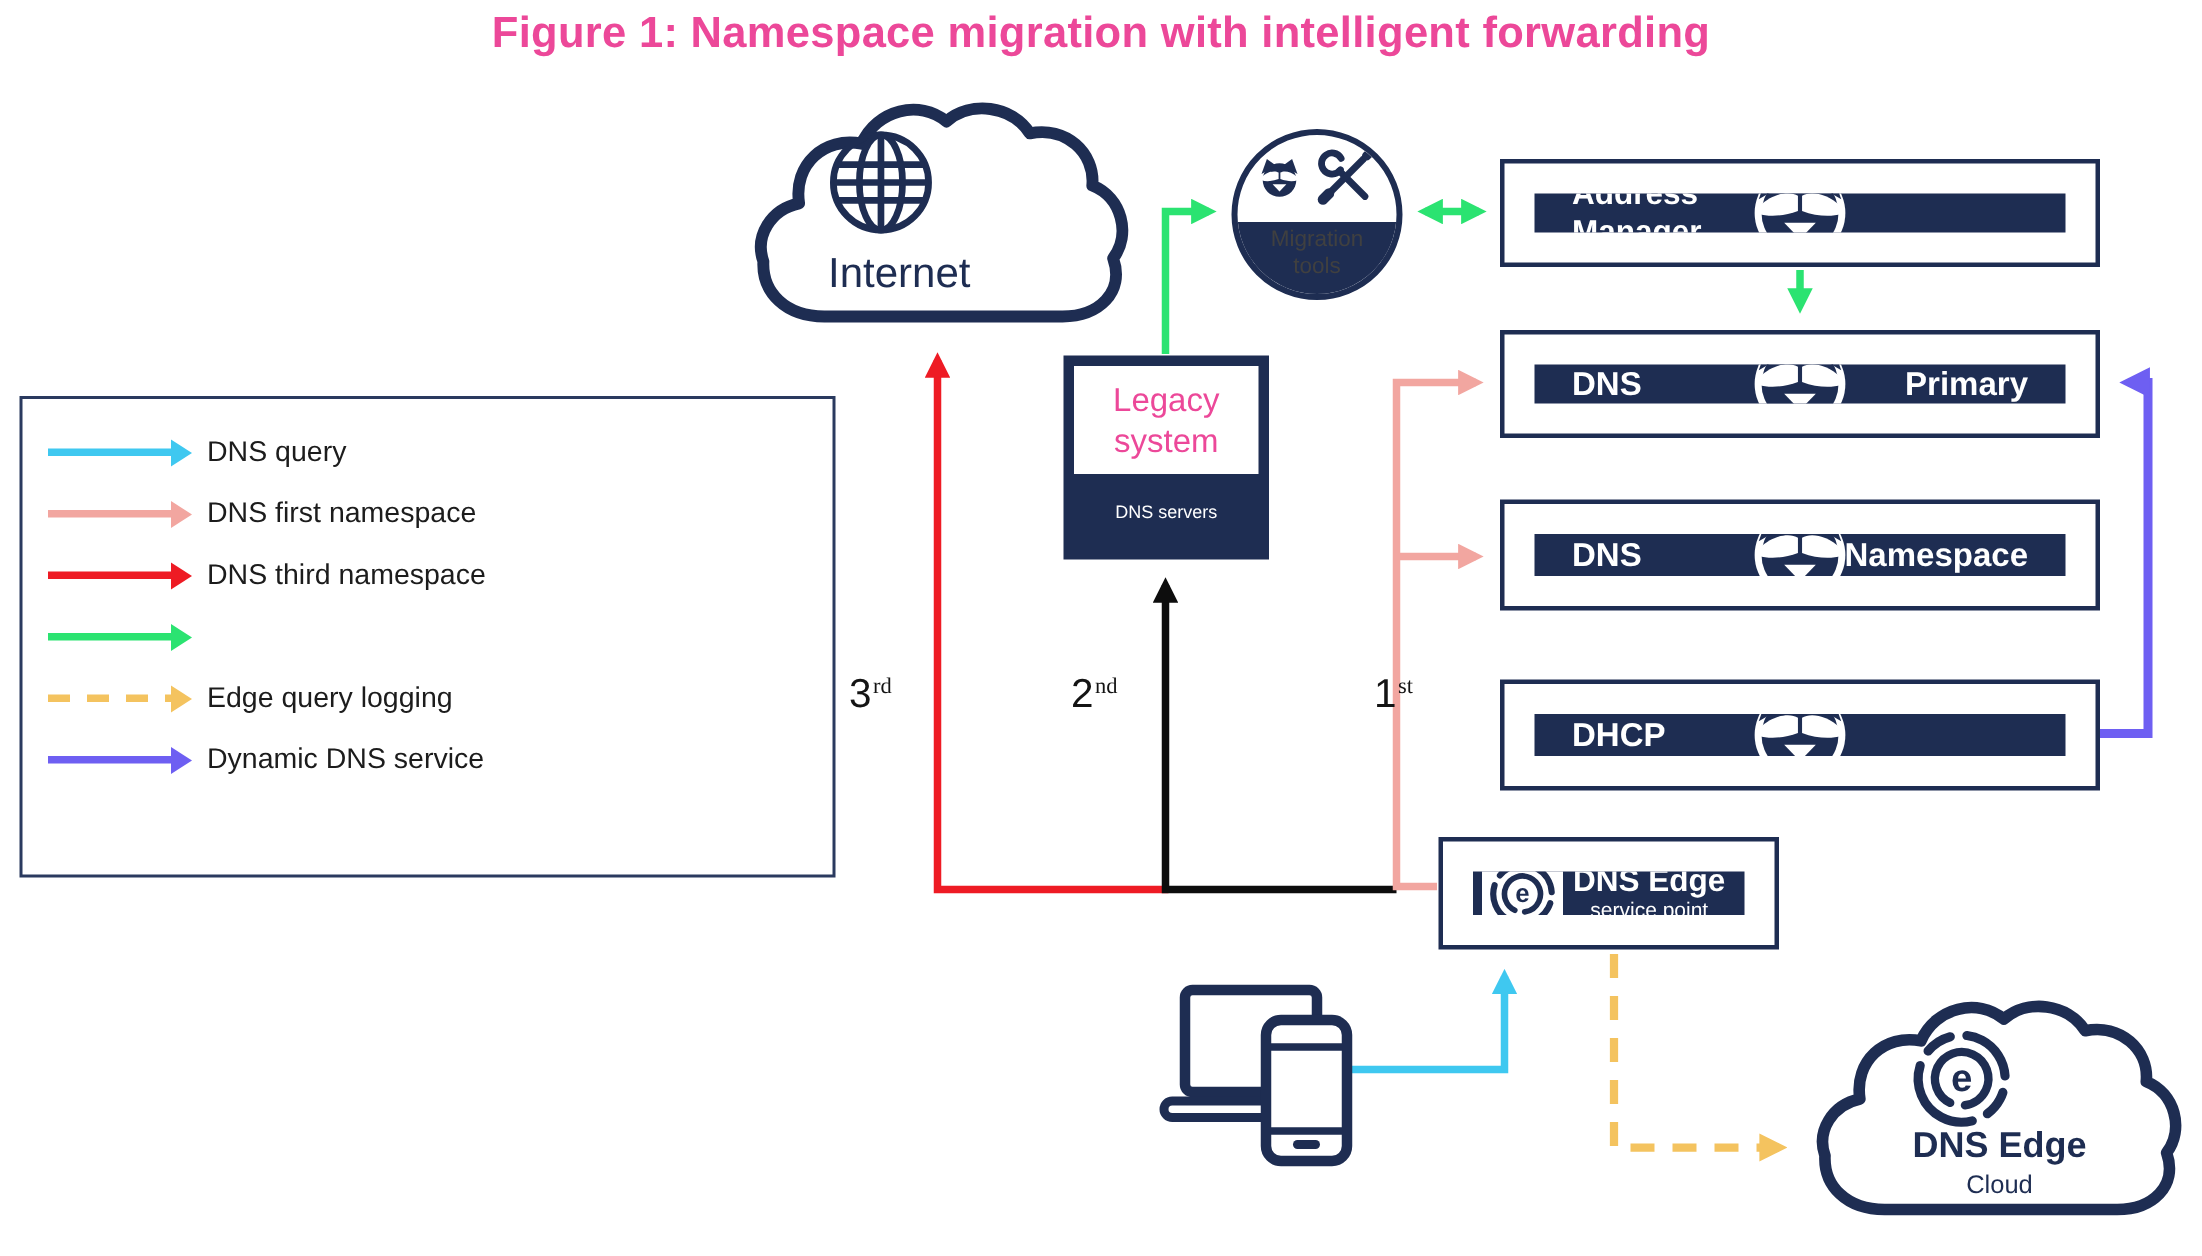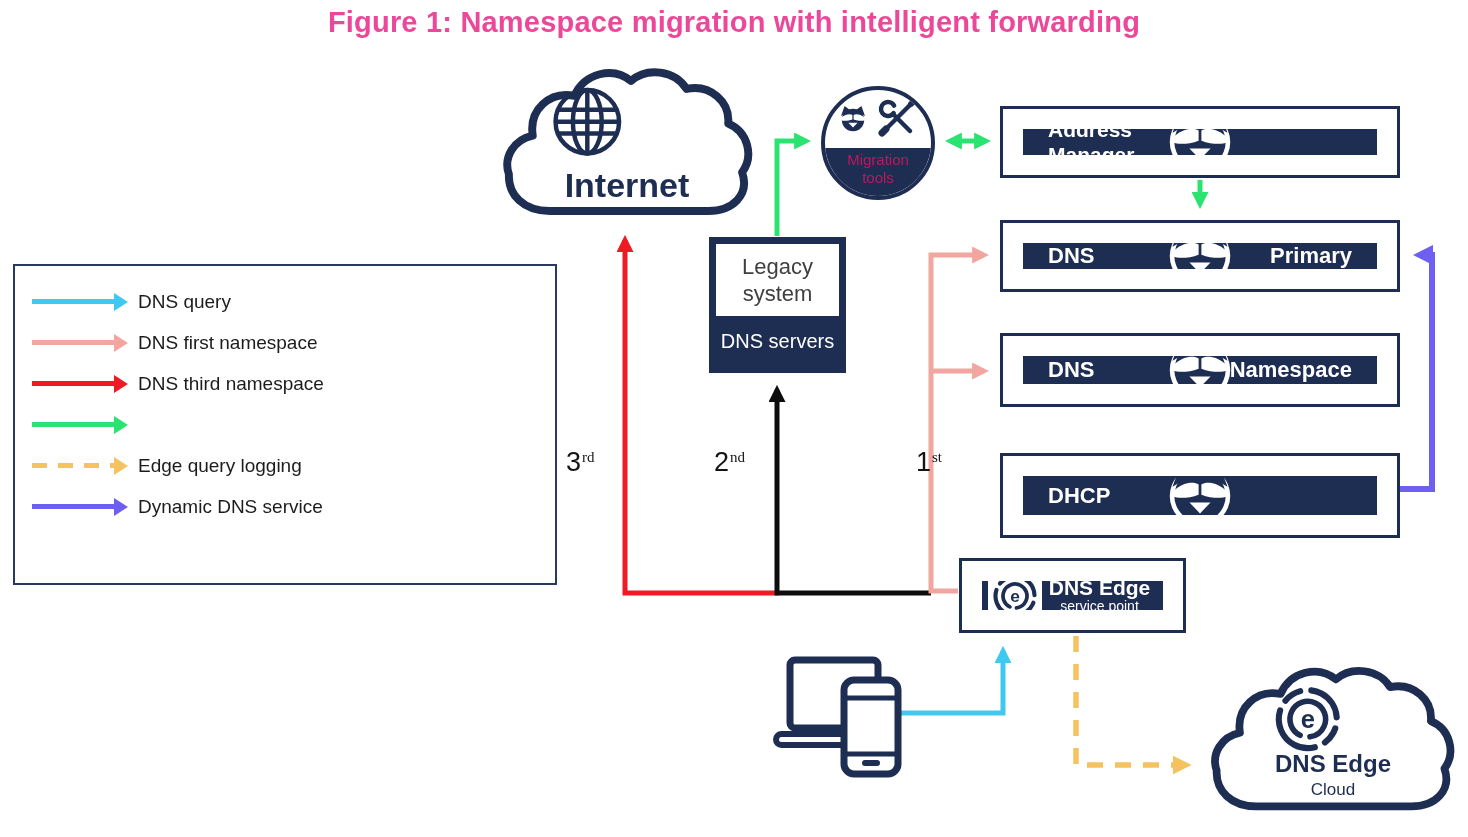--- a/index.html
+++ b/index.html
@@ -31,42 +31,42 @@
              justify-content:space-between;overflow:hidden;padding:0 25px;}
   .app-left,.app-right{color:#fff;font-size:22px;font-weight:bold;z-index:1;}
   .app-left.two{font-size:21px;line-height:1.2;}
   .app-logo{position:absolute;left:50%;top:50%;transform:translate(-50%,-50%);width:66px;height:66px;}
 
   
   #mtools{left:821px;top:86px;width:114px;height:114px;border:4px solid #1e2d52;border-radius:50%;
           background:#fff;overflow:hidden;box-sizing:border-box;z-index:2;}
   #mtools .mc-bottom{position:absolute;left:-6px;right:-6px;bottom:-2px;height:50px;background:#1e2d52;}
   #mtools .mc-icons{position:absolute;left:0;top:0;width:106px;height:60px;}
-  #mtools .mc-label{position:absolute;bottom:8px;width:100%;text-align:center;color:#be185d;
+  #mtools .mc-label{position:absolute;bottom:8px;width:100%;text-align:center;color:#404040;
           font-size:15px;line-height:1.25;}
 
   
   #legacy{left:709px;top:237px;width:137px;height:136px;background:#1e2d52;padding:7px;
           box-sizing:border-box;z-index:2;}
-  #legacy .legacy-top{background:#fff;height:72px;color:#404040;font-size:22px;line-height:1.25;
+  #legacy .legacy-top{background:#fff;height:72px;color:#ec4899;font-size:22px;line-height:1.25;
           display:flex;align-items:center;justify-content:center;text-align:center;}
   #legacy .legacy-bottom{height:50px;display:flex;align-items:center;justify-content:center;
-          color:#fff;font-size:20px;}
+          color:#fff;font-size:12px;}
 
   
   #edgesp{left:959px;top:558px;width:227px;height:75px;}
   #edgesp .app-inner{justify-content:flex-start;padding:0 6px;}
   #edgesp .sp-logo{width:54px;height:54px;background:#fff;border-radius:11px;display:flex;
           align-items:center;justify-content:center;flex:0 0 54px;}
   #edgesp .sp-text{flex:1;text-align:center;color:#fff;line-height:1.1;}
   #edgesp .sp-title{font-size:21px;font-weight:bold;}
   #edgesp .sp-sub{font-size:14px;}
 
   
-  #internet-label{left:552px;top:166px;width:150px;text-align:center;font-size:34px;font-weight:bold;
+  #internet-label{left:552px;top:166px;width:150px;font-size:28px;font-weight:normal;
           color:#1e2d52;z-index:3;}
   #edgecloud-title{left:1248px;top:750px;width:170px;text-align:center;font-size:24px;font-weight:bold;
           color:#1e2d52;z-index:3;}
   #edgecloud-sub{left:1248px;top:780px;width:170px;text-align:center;font-size:17px;
           color:#1e2d52;z-index:3;}
 
   
   .ord{font-size:27px;color:#141414;z-index:3;}
   .ord sup{font-size:15px;position:relative;top:1px;margin-left:1px;font-family:Liberation Serif, serif;}
 
@@ -232,21 +232,21 @@
   <div class="abs appliance" style="top:333px;height:74px">
     <div class="app-inner">
       <span class="app-left">DNS</span>
       <svg class="app-logo" viewBox="-36 -36 72 72">
           <use href="#cat"></use>
         </svg>
       <span class="app-right">Namespace</span>
     </div>
   </div>
 
-  <div class="abs appliance" style="top:453px;height:85px">
+  <div class="abs appliance" style="top:453px;height:74px">
     <div class="app-inner">
       <span class="app-left">DHCP</span>
       <svg class="app-logo" viewBox="-36 -36 72 72">
           <use href="#cat"></use>
         </svg>
       <span class="app-right"></span>
     </div>
   </div>
 
   <div id="legacy" class="abs">

